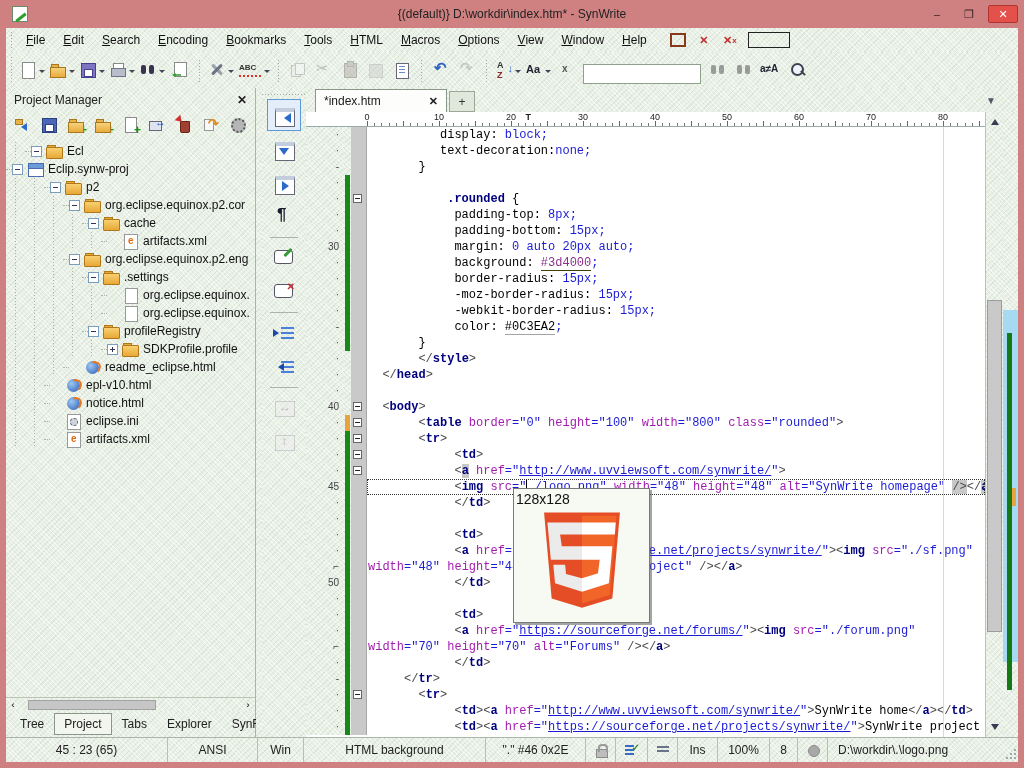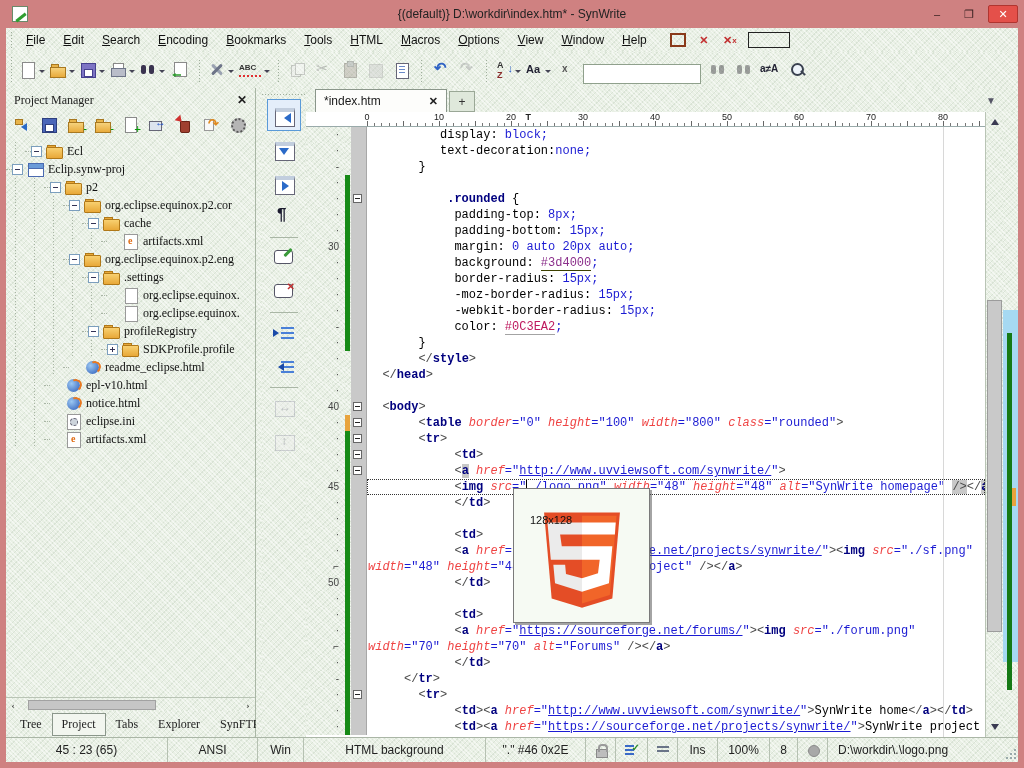--- a/index.html
+++ b/index.html
@@ -82,21 +82,21 @@
   .ig-sort::before { content:"A"; left:2px; top:-1px; font-size:9px; font-weight:bold; color:#333; }
   .ig-sort::after { content:"Z"; left:2px; bottom:-1px; font-size:9px; font-weight:bold; color:#8a2a2a; }
   .ig-sort .igtxt { position:absolute; right:0px; top:1px; color:#2f62c4; font-size:11px; }
   .ig-case .igtxt, .ig-anA .igtxt { font-size:11px; position:absolute; left:1px; top:2px; color:#223; }
   .ig-anA { width:24px; } .ig-anA .igtxt { font-size:10px; }
   .ig-xsmall .igtxt { font-size:10px; color:#555; position:absolute; left:5px; top:2px; }
   .ig-zoomeq::before { left:2px; top:2px; width:9px; height:9px; border:2px solid #39414f; border-radius:50%; background:#eef4fa; }
   .ig-zoomeq::after { left:11px; top:11px; width:6px; height:2px; background:#39414f; transform:rotate(45deg); }
 
   
-  .sidepanel { position:absolute; left:6px; top:88px; width:250px; height:649px; border-right:1px solid #a9b6a5;font-family:Liberation Serif, serif; }
+  .sidepanel { position:absolute; left:6px; top:88px; width:250px; height:649px; border-right:1px solid #a9b6a5; }
   .sp-head { height:24px; display:flex; align-items:center; padding:0 8px; font-size:12px; color:#222; }
   .sp-close { margin-left:auto; font-weight:bold; color:#222; font-size:12px; }
   .sp-tools { height:26px; display:flex; align-items:center; padding-left:4px; gap:3px; }
   .pt { width:24px; height:22px; display:flex; align-items:center; justify-content:center; position:relative; }
   .ig-openproj::after { left:4px; top:7px; width:0; height:0; border:4px solid transparent; border-right:6px solid #2a6ac8; }
   .ig-psave::before { left:2px; top:2px; width:13px; height:13px; background:#4a66b8; border:1px solid #2e3f7e; }
   .ig-psave::after { left:5px; top:8px; width:7px; height:6px; background:#fff; border:1px solid #2e3f7e; }
   .ig-plus .plus { position:absolute; right:-2px; bottom:-3px; color:#0a9a0a; font-weight:bold; font-size:12px; }
   .ig-addfile::before { left:4px; top:1px; width:10px; height:14px; background:#fff; border:1px solid #8a8a8a; }
   .ig-rename::before { left:1px; top:5px; width:11px; height:8px; background:#dde4ee; border:1px solid #667; }
@@ -197,44 +197,44 @@
   .gbar .bg { background:#168a16; } .gbar .by { background:#e8a33d; }
   .gfold { width:16px; flex:0 0 16px; background:#c9c9c9; border-right:1px solid #a8a8a8; position:relative; }
   .fbox { position:absolute; left:2px; top:3px; width:9px; height:9px; background:#fff; border:1px solid #666; }
   .fbox::before { content:""; position:absolute; left:1px; top:3px; width:5px; height:1px; background:#222; }
   .code { flex:1; font-family:"Liberation Mono","DejaVu Sans Mono",monospace; font-size:12px; line-height:16px;
     white-space:pre; padding-left:1px; overflow:hidden; }
   .row.cur .code { outline:1px dotted #333; outline-offset:-1px; }
   .c-p { color:#000; }
   .c-t { color:#00007f; font-weight:bold; }
   .c-b { color:#4a4a4a; }
-  .c-a { color:#ef4444;font-style:italic; }
+  .c-a { color:#a21caf; }
   .c-v { color:#1b1bd3; }
   .c-u { color:#1b1bd3; text-decoration:underline; }
   .c-h1 { color:#8b2f8b; border-bottom:2px solid #3d4000; }
-  .c-h2 { color:#be185d; border-bottom:4px solid #a3a3a3; }
+  .c-h2 { color:#000000; border-bottom:4px solid #a3a3a3; }
   .c-g { background:#c8c8c8; }
   .caret { display:inline-block; width:0; border-left:1px solid #000; height:14px; vertical-align:-3px; }
   .foldline { position:absolute; width:1px; background:#a0a0a0; left:52px; }
 
   .vscroll { width:18px; flex:0 0 18px; position:relative; border-left:1px solid #b9c4b5; }
   .vs-ar { position:absolute; left:0; width:17px; height:16px; display:flex; align-items:center; justify-content:center; }
   .vs-ar span { width:0; height:0; border:4px solid transparent; }
   .vs-up { top:2px; } .vs-up span { border-bottom:6px solid #3a3a52; margin-top:-4px; }
   .vs-dn { bottom:2px; } .vs-dn span { border-top:6px solid #3a3a52; margin-bottom:-4px; }
   .vs-thumb { position:absolute; left:1px; top:188px; width:15px; height:332px; background:#c9c9c9; border:1px solid #9c9c9c; }
   .mapcol { width:15px; flex:0 0 15px; position:relative; }
   .map-blue { position:absolute; left:0; top:198px; width:15px; height:352px; background:#a6d9f2; }
   .map-green { position:absolute; left:4px; top:221px; width:5px; height:357px; background:#157a15; }
   .map-yellow { position:absolute; left:9px; top:376px; width:4px; height:18px; background:#e8a33d; }
 
   
   .popup { position:absolute; left:207px; top:376px; width:137px; height:135px; background:#f6faf3;
     border:1px solid #7a7a7a; box-shadow:2px 2px 0 rgba(90,90,90,.55); z-index:6; }
-  .popup-label { position:absolute; left:16px; top:2px; font-size:11px; color:#111; z-index:2;margin-top:23px; }
+  .popup-label { position:absolute; left:2px; top:2px; font-size:14px; color:#111; z-index:2; }
   .popup svg { position:absolute; left:14px; top:10px; }
 
   
   .statusbar { position:absolute; left:6px; top:737px; width:1012px; height:25px; border-top:1px solid #aab6a6;
     display:flex; align-items:center; font-size:12px; color:#222; }
   .sb { height:100%; display:flex; align-items:center; justify-content:center; border-right:1px solid #b6c1b2; }
   .sb.left { justify-content:flex-start; padding-left:10px; border-right:none; }
   .sg { width:18px; height:16px; position:relative; display:inline-block; }
   .sg::before, .sg::after { content:""; position:absolute; }
   .sg-lock::before { left:4px; top:7px; width:10px; height:7px; background:#bdbdbd; border:1px solid #8a8a8a; }

